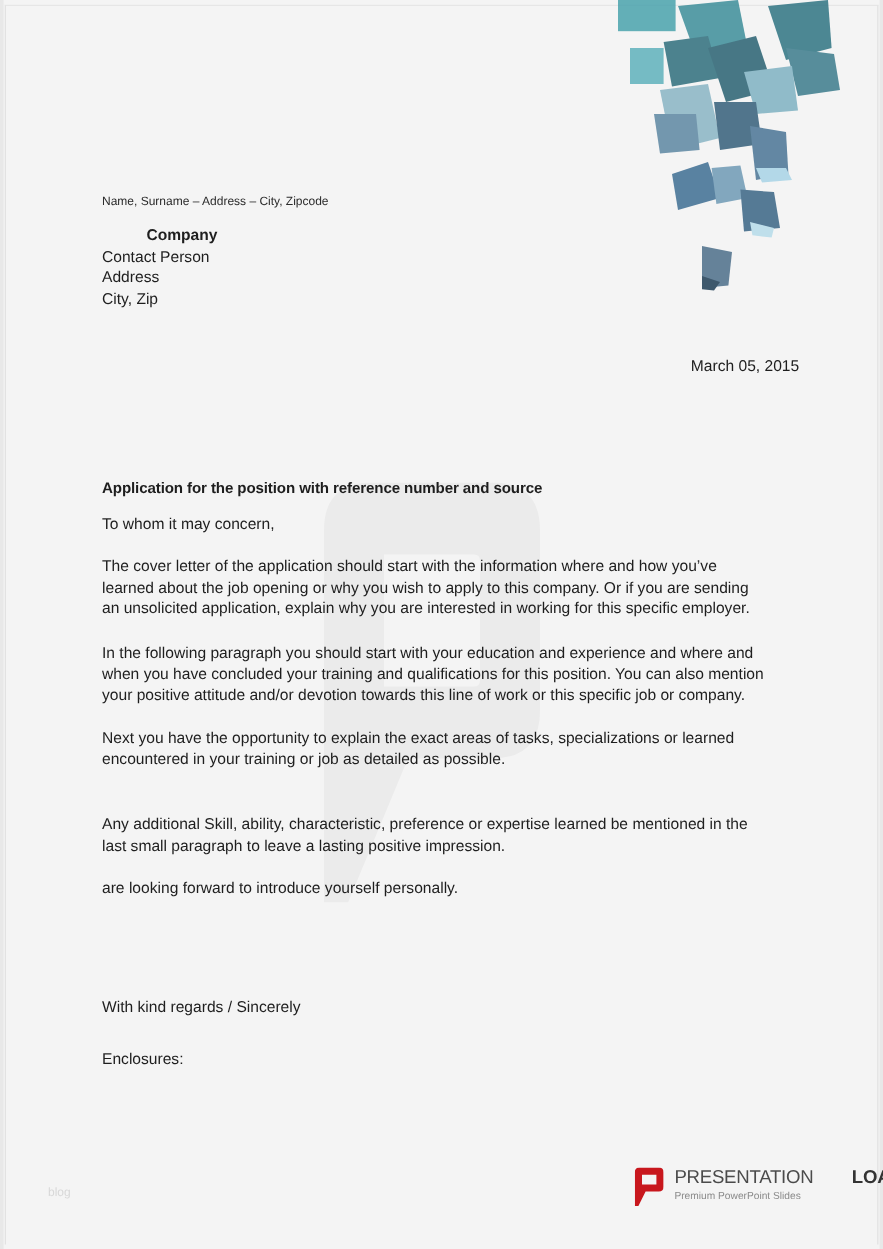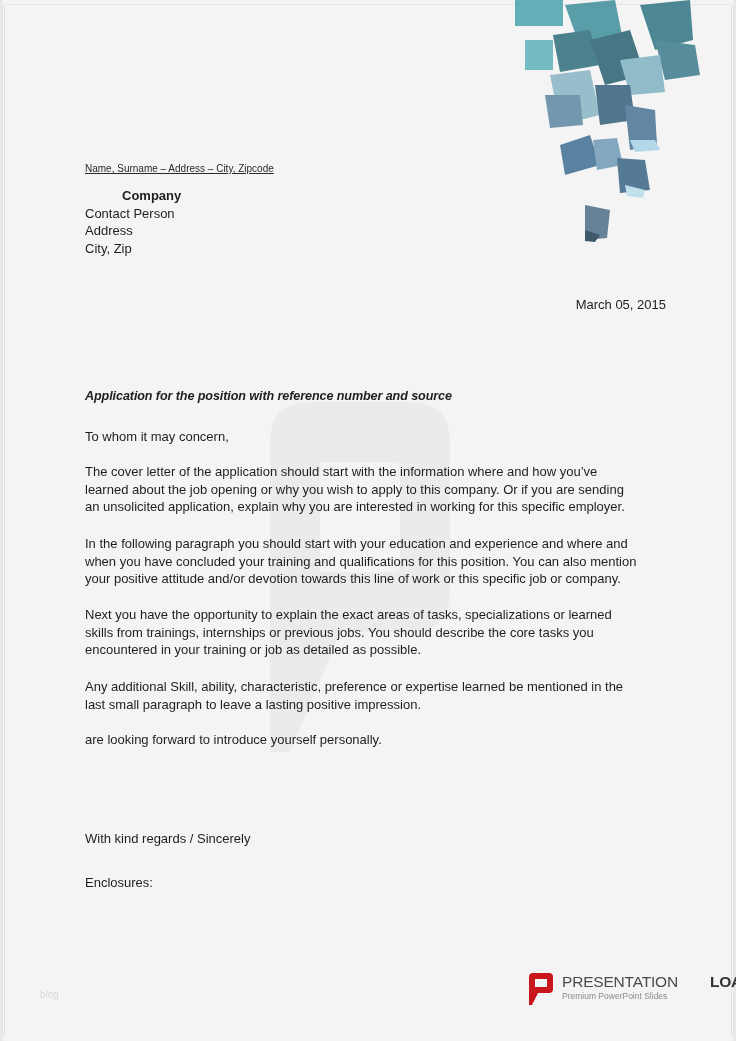--- a/index.html
+++ b/index.html
@@ -19,26 +19,26 @@
     .edge-left { position: absolute; left: 0; top: 0; width: 3px; height: 100%; background: #e8e8e8; }
     .edge-right { position: absolute; right: 0; top: 0; width: 3px; height: 100%; background: #e8e8e8; }
 
     .watermark { position: absolute; left: 270px; top: 402px; width: 180px; height: 350px; }
 
     .cubes { position: absolute; left: 505px; top: 0; width: 220px; height: 250px; }
 
     .text { position: absolute; left: 85px; font-size: 13px; line-height: 17.5px; }
     .sender {
       position: absolute; left: 85px; top: 163px;
-      font-size: 10px; text-decoration: underline; color: #2a2a2a;
+      font-size: 10px; color: #2a2a2a;
     }
     .recipient { top: 187px; }
     .recipient .company { font-weight: bold; margin-left: 37px; }
     .date { position: absolute; right: 70px; top: 297px; font-size: 13px; }
-    .subject { top: 388px; font-weight: bold; font-size: 12.6px; letter-spacing: -0.1px; font-style: italic; }
+    .subject { top: 399px; font-weight: bold; font-size: 12.6px; letter-spacing: -0.1px; }
     .salutation { top: 428px; }
     .p { width: 580px; }
     .p1 { top: 463px; }
     .p2 { top: 535px; }
     .p3 { top: 606px; }
     .p4 { top: 678px; }
     .p5 { top: 731px; }
     .closing { top: 785px; margin-top: 45px; }
     .enclosures { top: 874px; }
 
@@ -108,21 +108,20 @@
   <div>learned about the job opening or why you wish to apply to this company. Or if you are sending</div>
   <div>an unsolicited application, explain why you are interested in working  for this specific employer.</div>
 </div>
 <div class="text p p2">
   <div>In the following paragraph you should start with your education and experience and where and</div>
   <div>when you have concluded your training and qualifications for this position. You can also mention</div>
   <div>your positive attitude and/or devotion towards this line of work or this specific job or company.</div>
 </div>
 <div class="text p p3">
   <div>Next you have the opportunity  to explain the exact areas of tasks, specializations or learned</div>
-  <div>skills from trainings, internships or previous jobs. You should describe the core tasks you</div>
   <div>encountered in your training or job as detailed as possible.</div>
 </div>
 <div class="text p p4">
   <div>Any additional Skill, ability, characteristic, preference or expertise learned be mentioned  in the</div>
   <div>last small paragraph to leave a lasting positive impression.</div>
 </div>
 <div class="text p p5">
   <div>are looking forward to introduce yourself personally.</div>
 </div>
 

